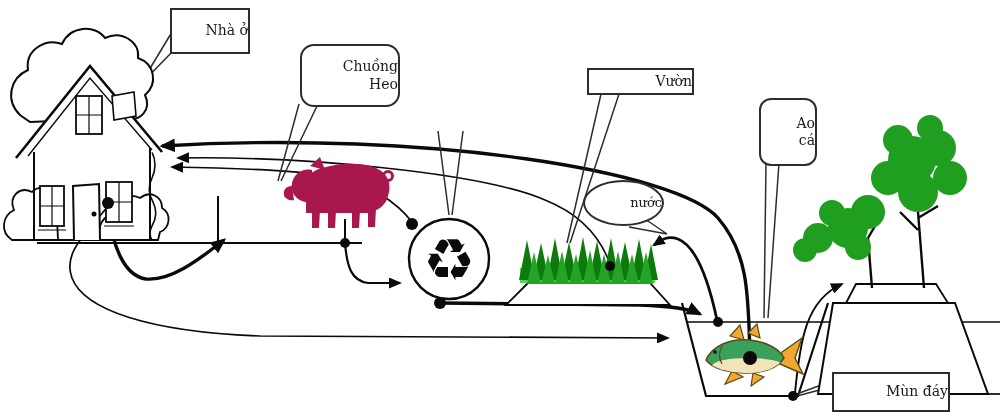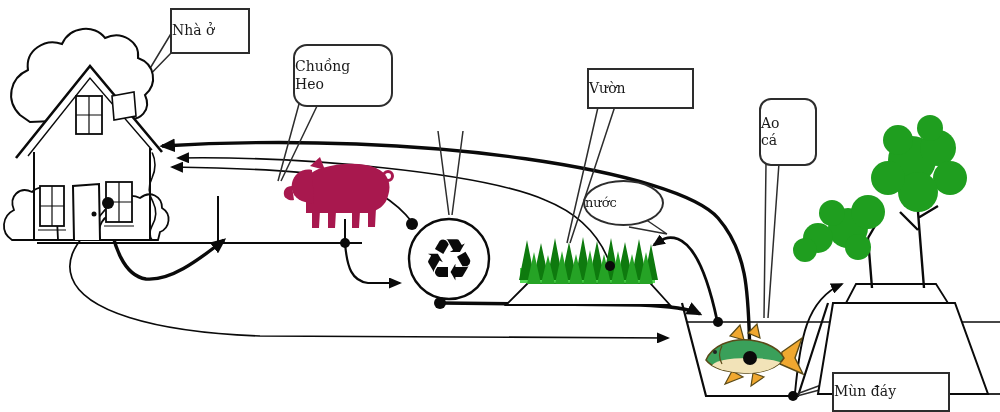--- a/index.html
+++ b/index.html
@@ -1,19 +1,19 @@
 <!DOCTYPE html>
 <html><head>
 <meta charset="utf-8">
 <style>
   html,body{margin:0;padding:0;background:#ffffff;}
   #stage{position:relative;width:1000px;height:412px;background:#fff;overflow:hidden;
          font-family:"DejaVu Serif","Liberation Serif",serif;}
   #drawing{position:absolute;left:0;top:0;}
-  .lbl{position:absolute;display:flex;flex-direction:column;align-items:flex-start;justify-content:center;
+  .lbl{position:absolute;display:flex;flex-direction:column;align-items:flex-end;justify-content:center;
        background:#fff;border:2px solid #2d2d2d;color:#1a1a1a;font-size:14px;text-align:center;
        line-height:1.25;z-index:5;box-sizing:border-box;}
   .lbl span{display:block;}
   .round{border-radius:14px;}
   .ellipse{border-radius:50%;border-width:2px;}
   .small{font-size:13px;}
 </style>
 </head>
 <body>
 
@@ -151,27 +151,27 @@
     <circle cx="718" cy="322" r="5"></circle>
     <circle cx="750" cy="358" r="7"></circle>
     <circle cx="793" cy="396" r="5"></circle>
   </g>
 </svg>
 
 <div class="lbl" style="left:170px;top:8px;width:80px;height:46px;">
   <span>Nhà ở</span>
 </div>
 
-<div class="lbl round" style="left:293px;top:44px;width:100px;height:63px;">
+<div class="lbl round" style="left:300px;top:44px;width:100px;height:63px;">
   <span>Chuồng</span>
   <span>Heo</span>
 </div>
 
 
-<div class="lbl" style="left:587px;top:68px;width:107px;height:41px;">
+<div class="lbl" style="left:587px;top:68px;width:107px;height:27px;">
   <span>Vườn</span>
 </div>
 
 <div class="lbl ellipse small" style="left:583px;top:180px;width:81px;height:46px;">
   <span>nước</span>
 </div>
 
 <div class="lbl round" style="left:759px;top:98px;width:58px;height:68px;border-radius:12px;">
   <span>Ao</span>
   <span>cá</span>

